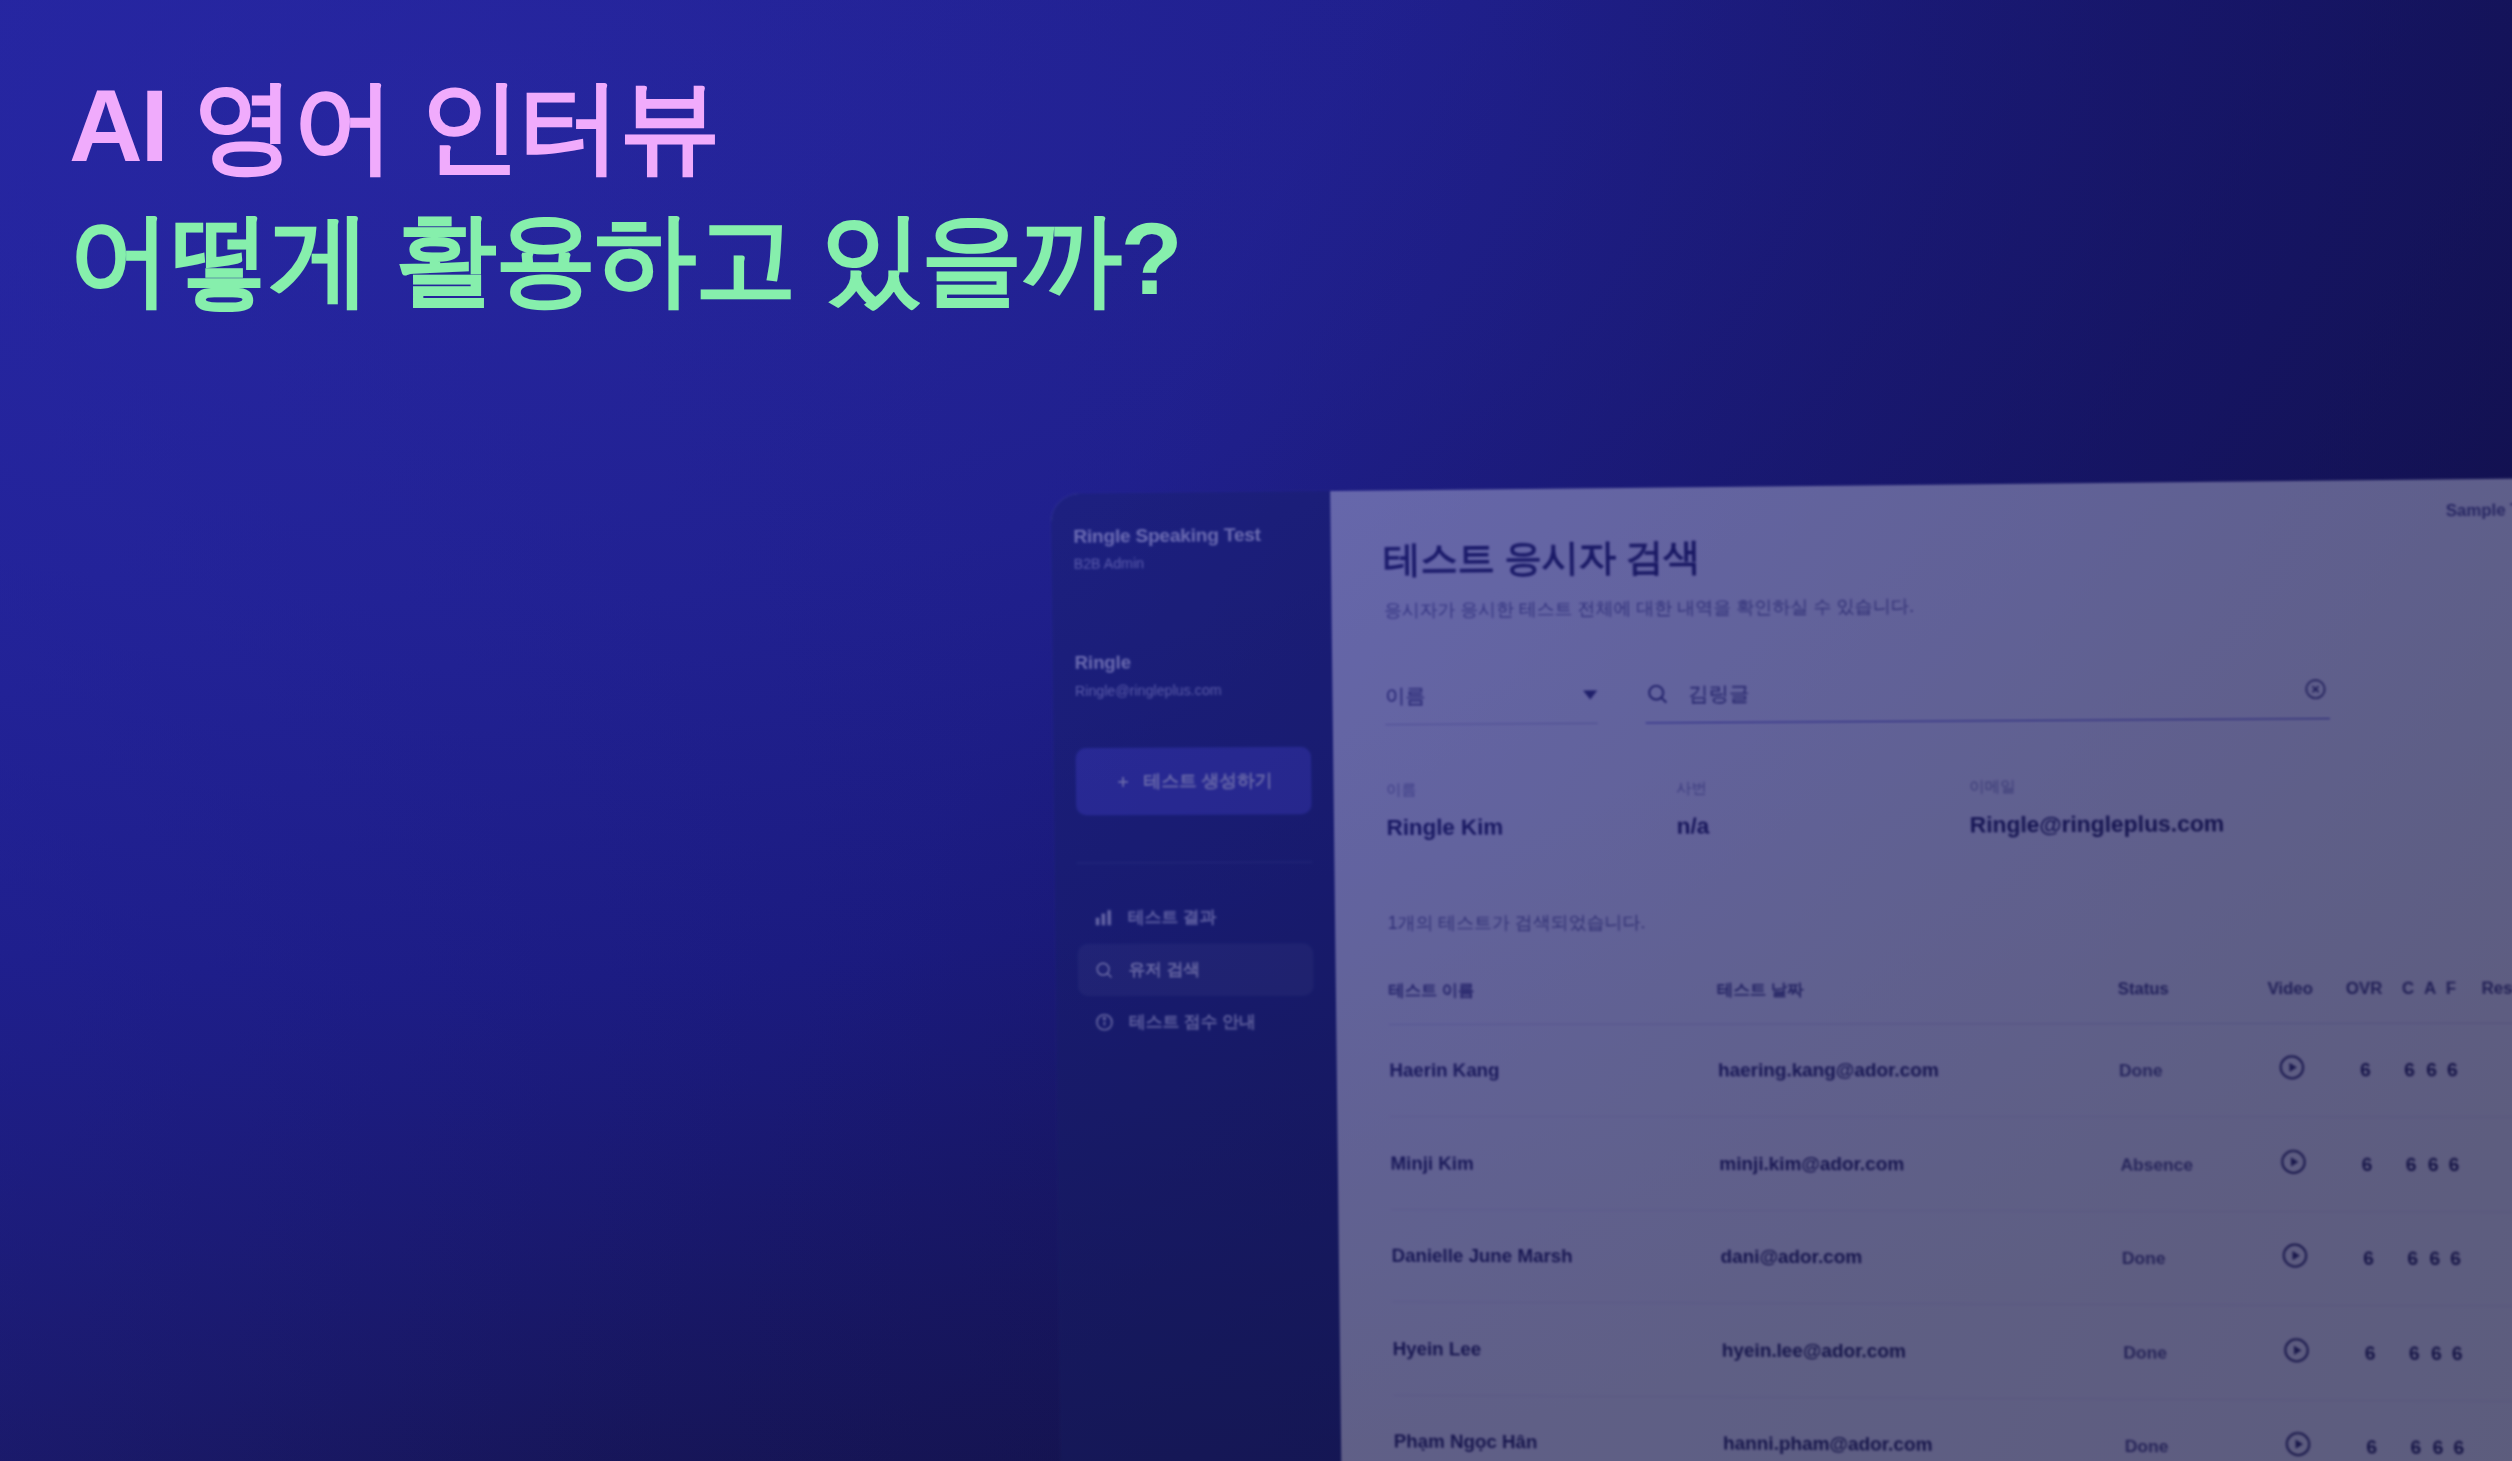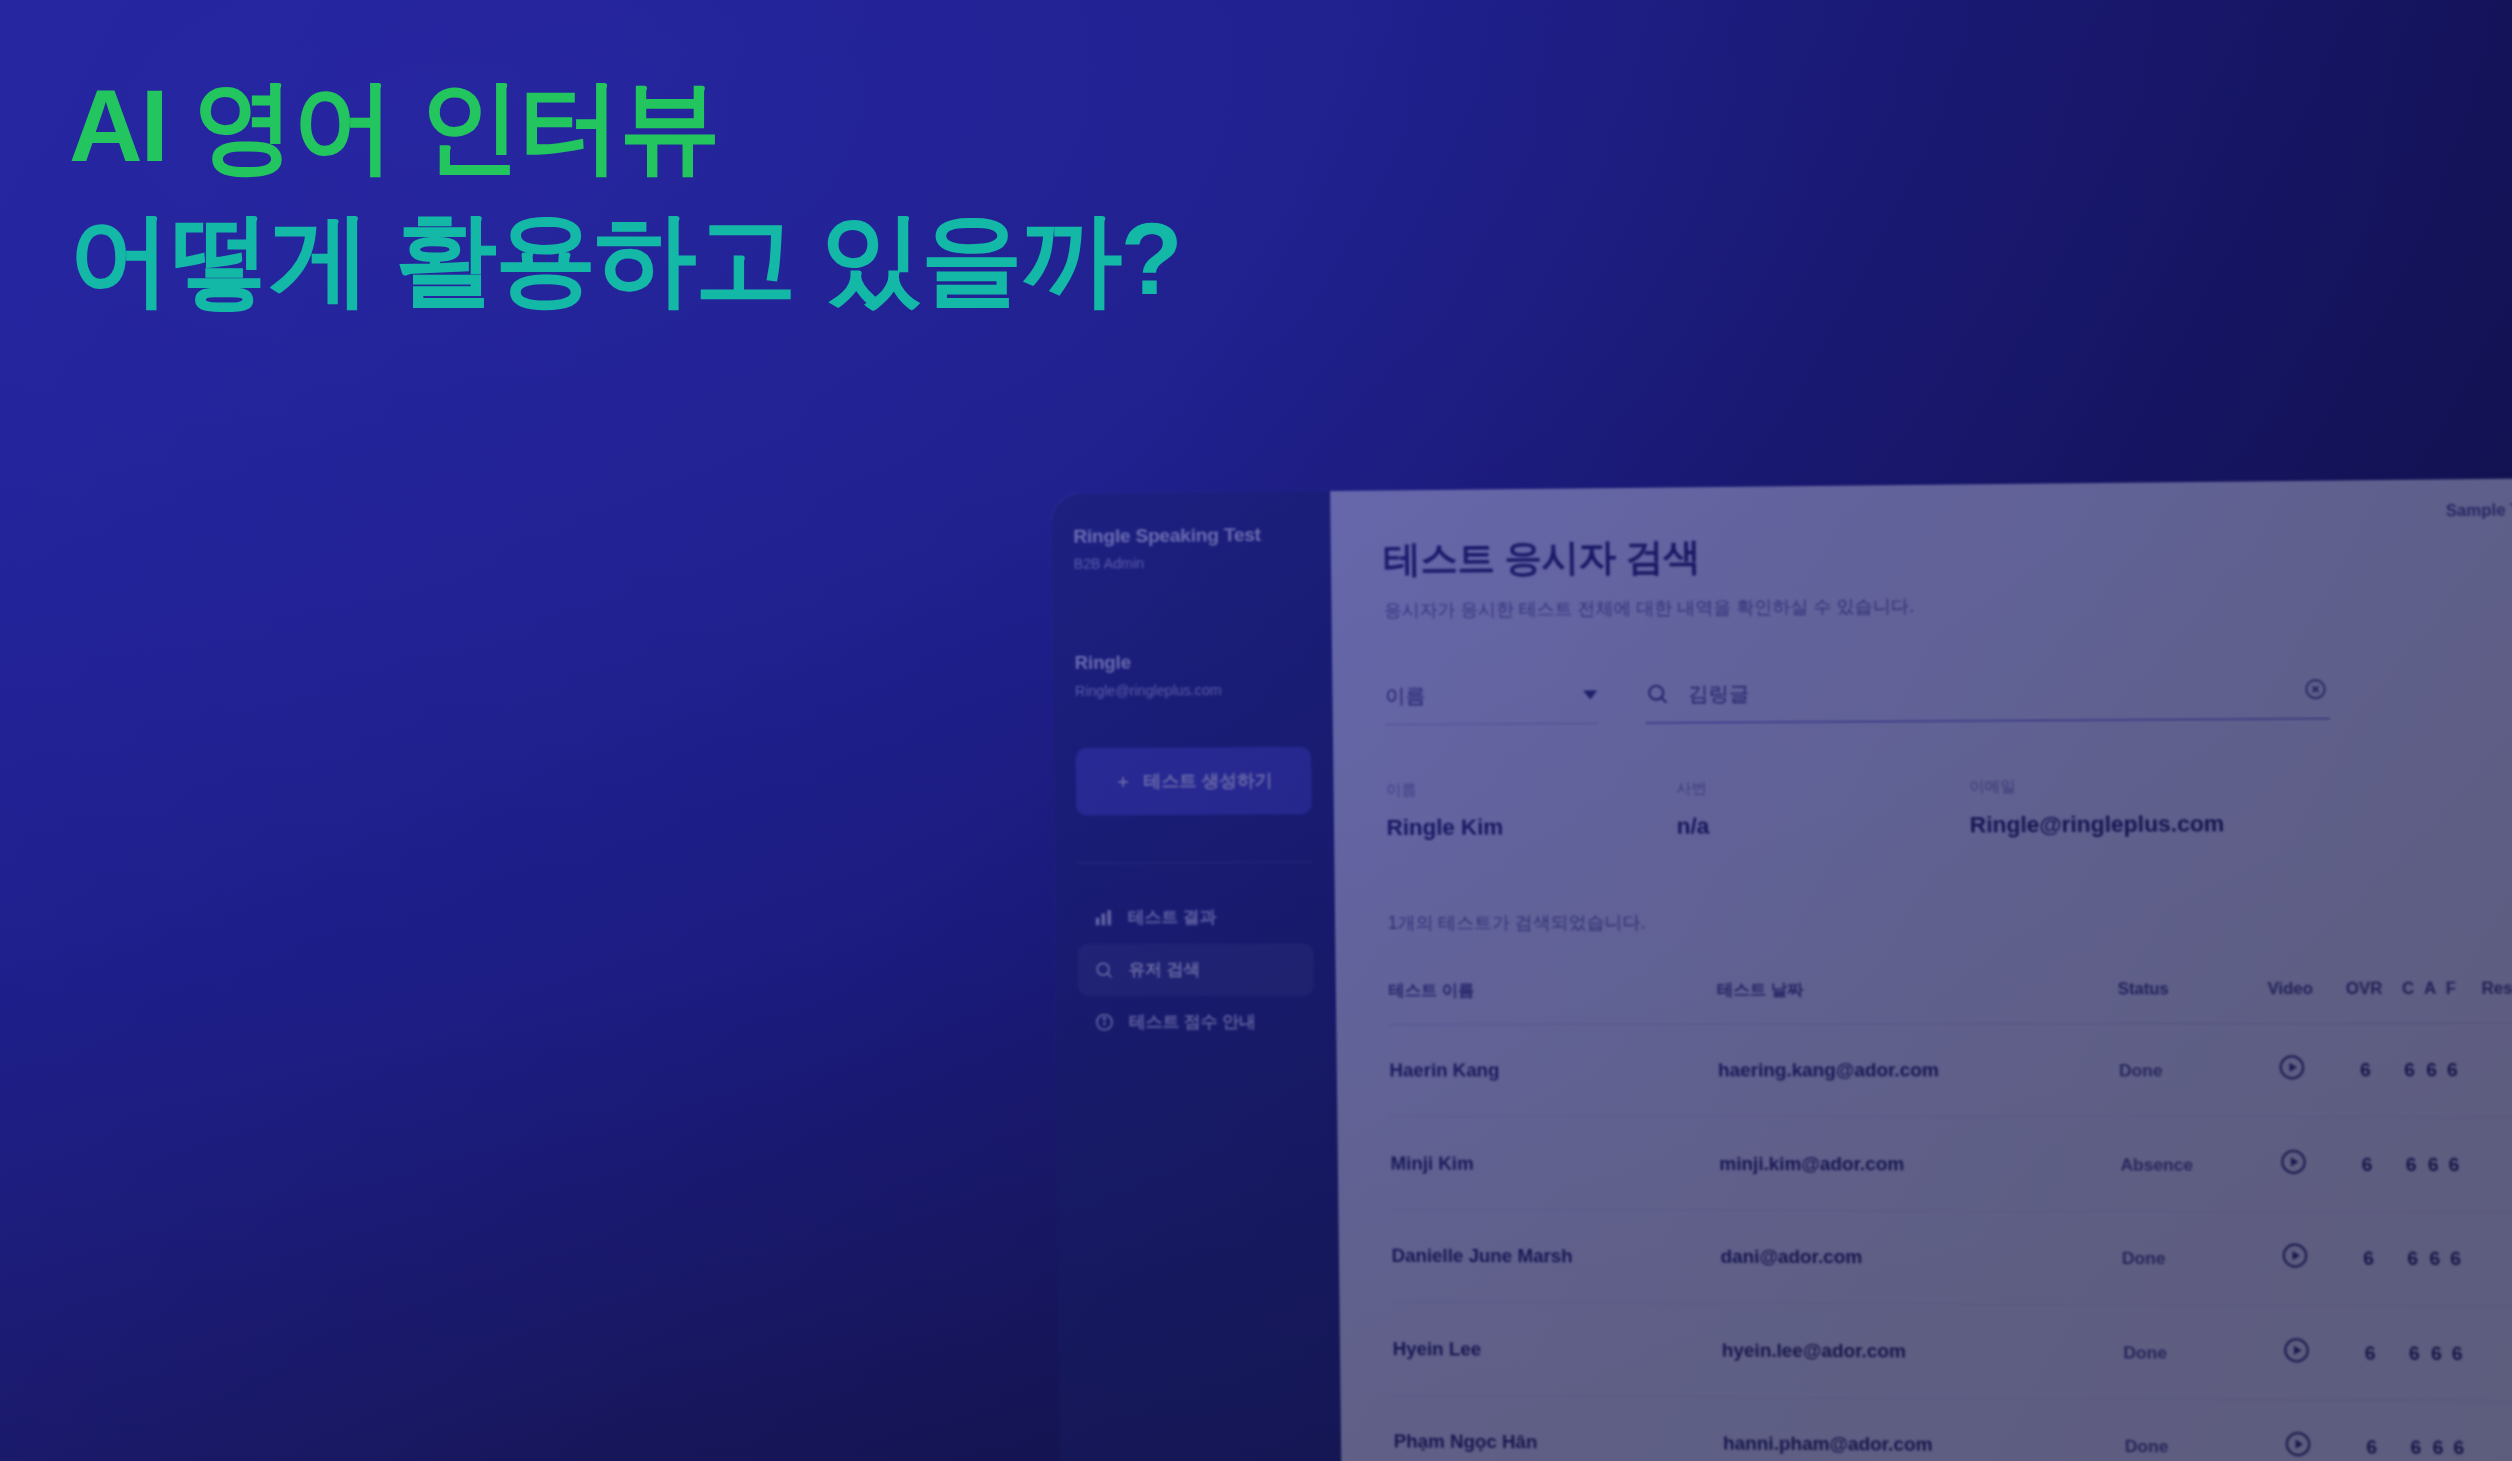--- a/index.html
+++ b/index.html
@@ -118,22 +118,22 @@
   .status { font-size:16.7px; font-weight:600; color:#4a4b86; }
   .playbtn { width:28.5px; height:28.5px; display:inline-block; }
 
   
   #headline {
     position:absolute; left:69px; top:60px;
     font-size:102px; font-weight:800; line-height:1.30;
     letter-spacing:-2.1px;
     white-space:nowrap;
   }
-  #headline .l1, #headline .l2 { color:#22c55e; }
-  #headline .l3 { color:#14b8a6; }
+  #headline .l1, #headline .l2 { color:#f0abfc; }
+  #headline .l3 { color:#86efac; }
 </style>
 </head>
 <body>
 
 <div id="bg"></div>
 <div id="bg2"></div>
 
 <div id="device">
   <div class="screen">
 

